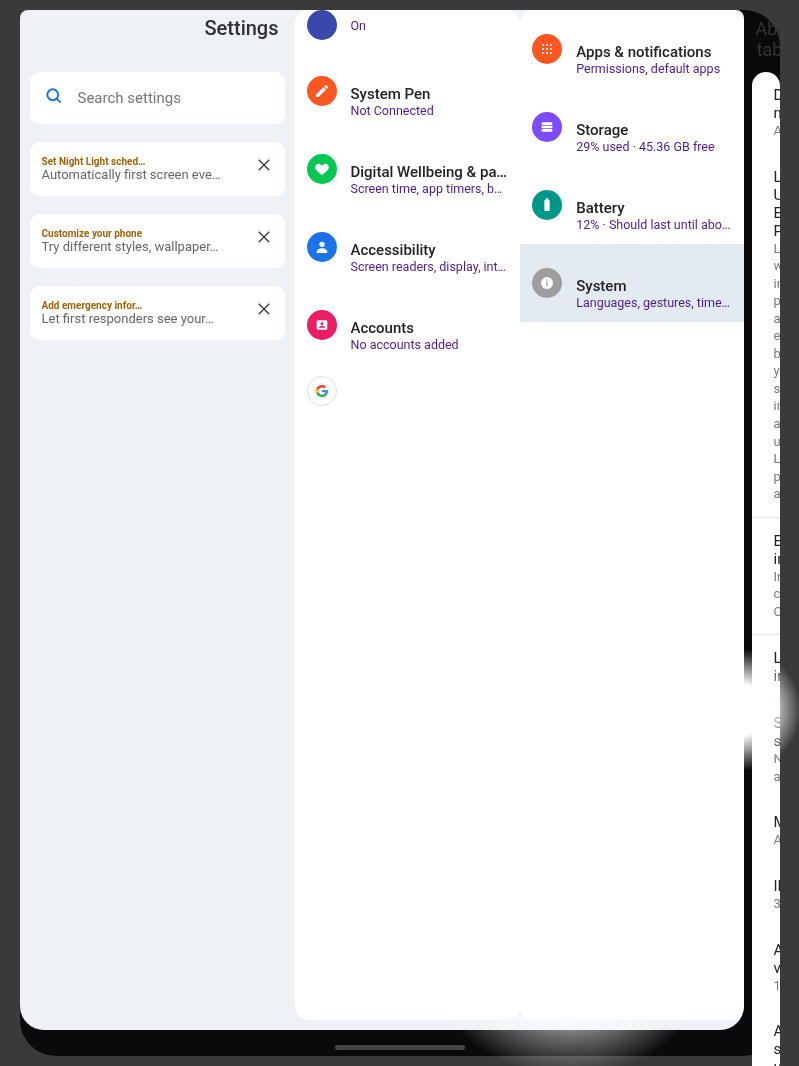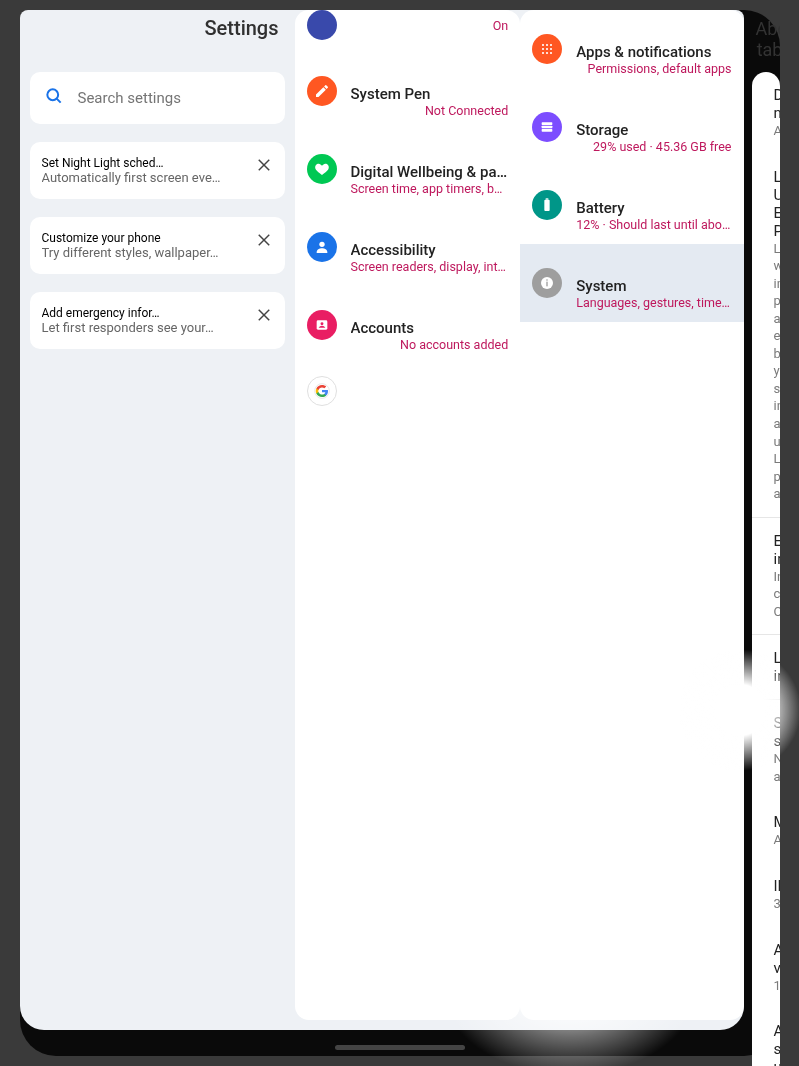--- a/index.html
+++ b/index.html
@@ -68,21 +68,21 @@
   .suggest-card {
     background: #fff;
     border-radius: 10px;
     padding: 14px 12px;
     margin-bottom: 18px;
     display: flex;
     align-items: flex-start;
     gap: 8px;
   }
   .suggest-text { flex: 1; min-width: 0; }
-  .suggest-title { font-size: 12px; color: #000000; font-weight: 400; white-space: nowrap; overflow: hidden; text-overflow: ellipsis; }
+  .suggest-title { font-size: 10px; color: #a16207; font-weight: 700; white-space: nowrap; overflow: hidden; text-overflow: ellipsis; }
   .suggest-sub { font-size: 13px; color: #666; white-space: nowrap; overflow: hidden; text-overflow: ellipsis; }
   .close-btn { width: 18px; height: 18px; display:flex;align-items:center;justify-content:center; }
 
   .group {
     background: #fff;
     border-radius: 14px;
     margin-bottom: 10px;
     overflow: hidden;
   }
   .nav-item, .nav-item-partial {
@@ -94,21 +94,21 @@
   .nav-item-partial { padding-top: 0; }
   .nav-item.selected { background: #e4eaf2; }
   .nav-icon {
     width: 30px; height: 30px; border-radius: 50%;
     display: flex; align-items: center; justify-content: center;
     flex-shrink: 0;
   }
   .nav-icon svg { width: 16px; height: 16px; }
   .nav-text { flex: 1; min-width: 0; }
   .nav-title { font-size: 15px; color: #222; font-weight: 500; white-space: nowrap; overflow: hidden; text-overflow: ellipsis; margin-top: 21px; }
-  .nav-sub { font-size: 12.5px; color: #be185d; white-space: nowrap; overflow: hidden; text-overflow: ellipsis; text-align: right; }
+  .nav-sub { font-size: 12.5px; color: #4c1d95; white-space: nowrap; overflow: hidden; text-overflow: ellipsis; }
 
   
   .right {
     flex: 1;
     display: flex;
     flex-direction: column;
     padding-left: 8px;
     padding-right: 0;
     overflow: hidden;
   }

